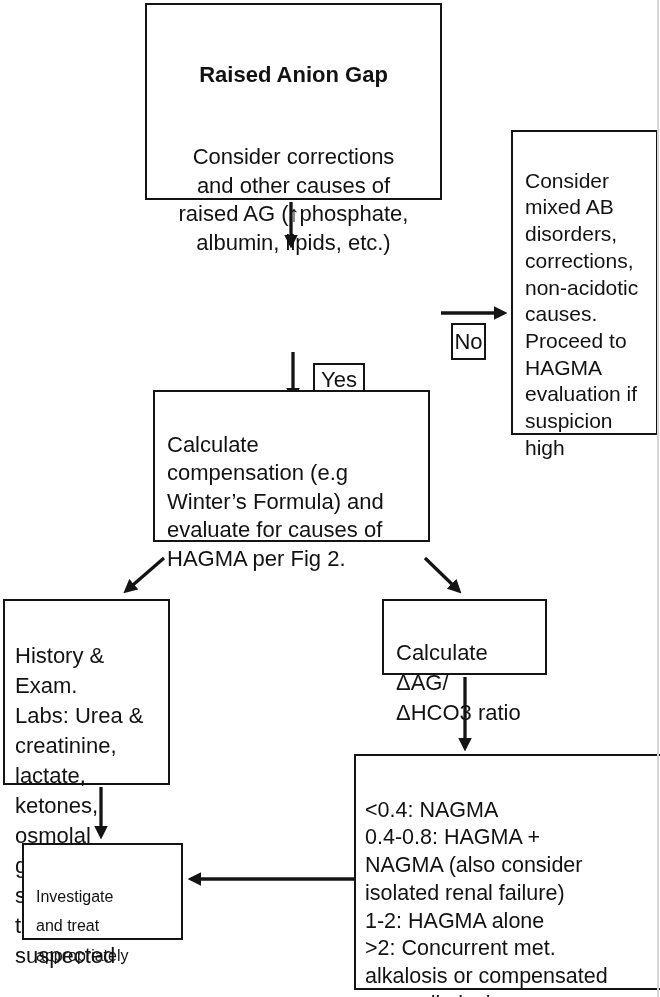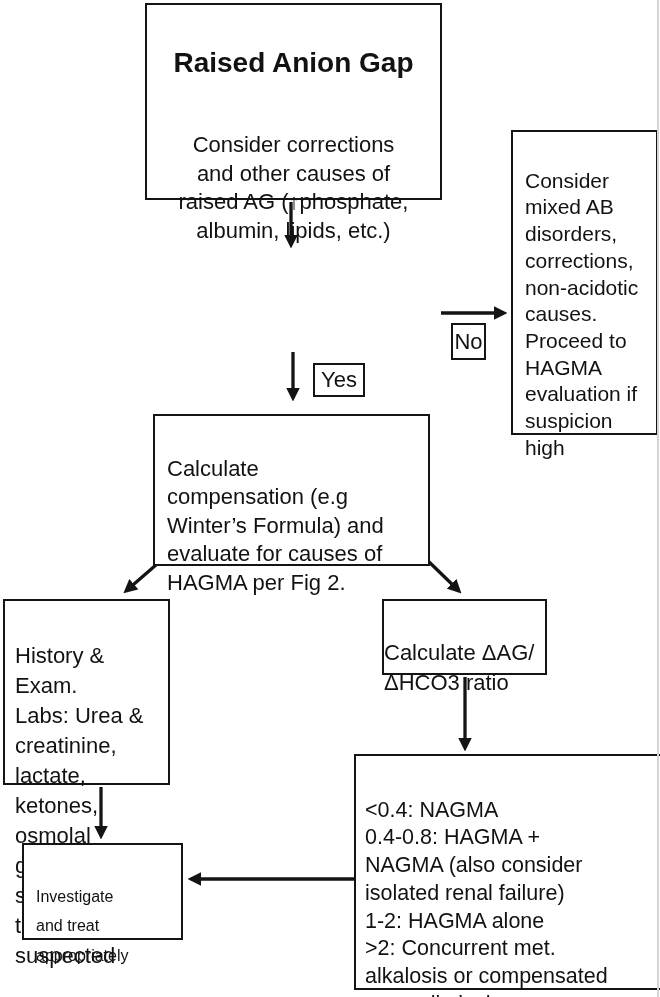--- a/index.html
+++ b/index.html
@@ -25,44 +25,45 @@
   .node {
     position: absolute;
     border: 2px solid #141414;
     background: #ffffff;
     box-sizing: border-box;
     white-space: pre-line;
     color: #121212;
   }
   .node-title {
     font-weight: bold;
-    font-size: 28px;
+    font-size: 22px;
     line-height: 29px;
     white-space: pre-line;
+    margin-top: 12px;
   }
   .node-body {
     white-space: pre-line;
   }
 
   
   .n-raised   { left:145px; top:3px;   width:297px; height:197px; text-align:center; padding-top:17px; font-size:22px; }
   .n-raised .node-body { margin-top:28px; line-height:28.6px; }
 
   .n-acidotic { left:142px; top:251px; width:300px; height:99px;  padding:7px 8px 0 10px; font-size:22px; line-height:28.5px; }
 
   .n-mixed    { left:511px; top:130px; width:147px; height:305px; padding:9px 4px 0 12px; font-size:21px; line-height:26.7px; }
 
   .n-no       { left:451px; top:323px; width:35px;  height:37px;  display:flex; align-items:center; justify-content:center; font-size:22px; }
   .n-yes      { left:313px; top:363px; width:52px;  height:34px;  display:flex; align-items:center; justify-content:center; font-size:22px; }
 
-  .n-calccomp { left:153px; top:414px; width:277px; height:152px; padding:10px 4px 0 12px; font-size:22px; line-height:28.5px; }
+  .n-calccomp { left:153px; top:390px; width:277px; height:152px; padding:10px 4px 0 12px; font-size:22px; line-height:28.5px; }
 
   .n-history  { left:3px;   top:599px; width:167px; height:186px; padding:10px 2px 0 10px; font-size:22px; line-height:30px; }
 
-  .n-ratio    { left:382px; top:599px; width:165px; height:76px;  padding:7px 2px 0 0;  font-size:22px; line-height:30px; }
+  .n-ratio    { left:382px; top:599px; width:165px; height:76px;  padding:7px 2px 0 12px;  font-size:22px; line-height:30px; }
 
   .n-result   { left:354px; top:754px; width:316px; height:236px; padding:13px 2px 0 9px;  font-size:21.5px; line-height:27.7px; }
 
   .n-invest   { left:22px;  top:843px; width:161px; height:97px;  padding:7px 2px 0 12px;  font-size:16px; line-height:29.5px; }
 
   .page-edge-right {
     position: absolute;
     right: 1px; top: 0;
     width: 2px; height: 997px;
     background: #d6d6d6;

